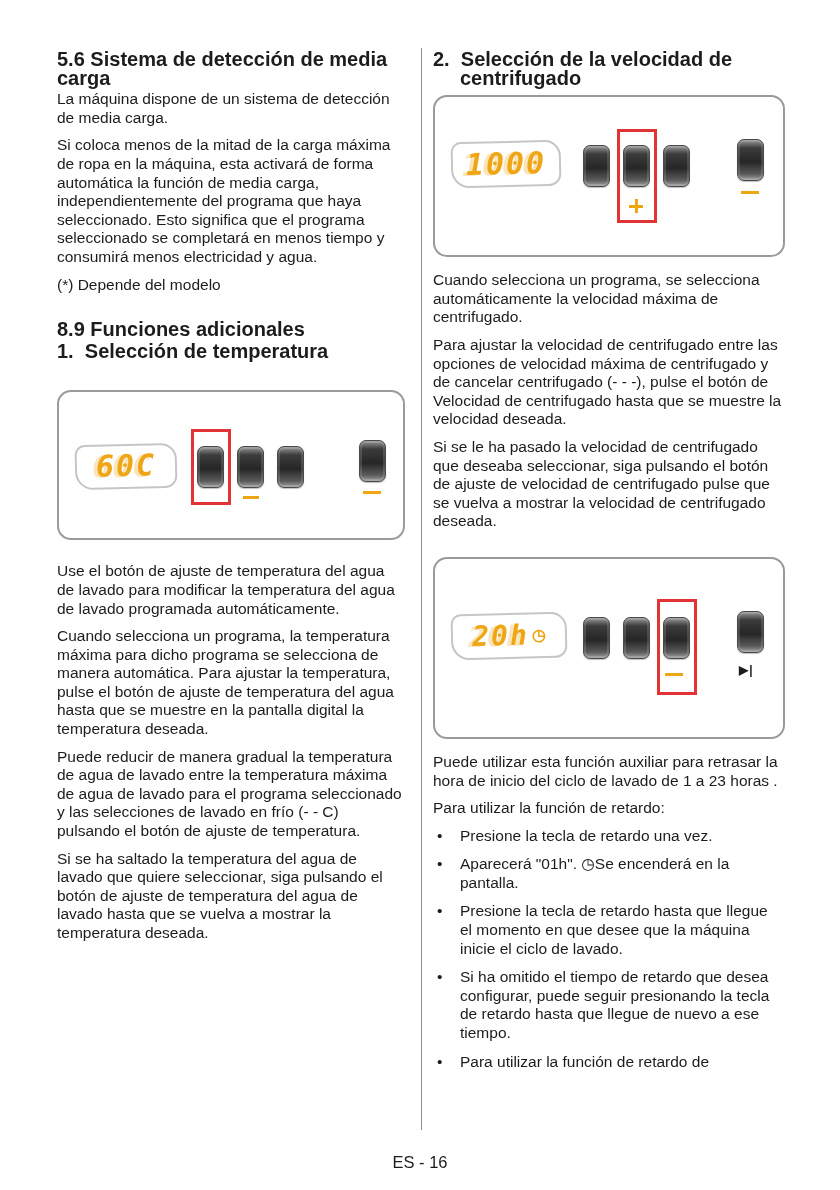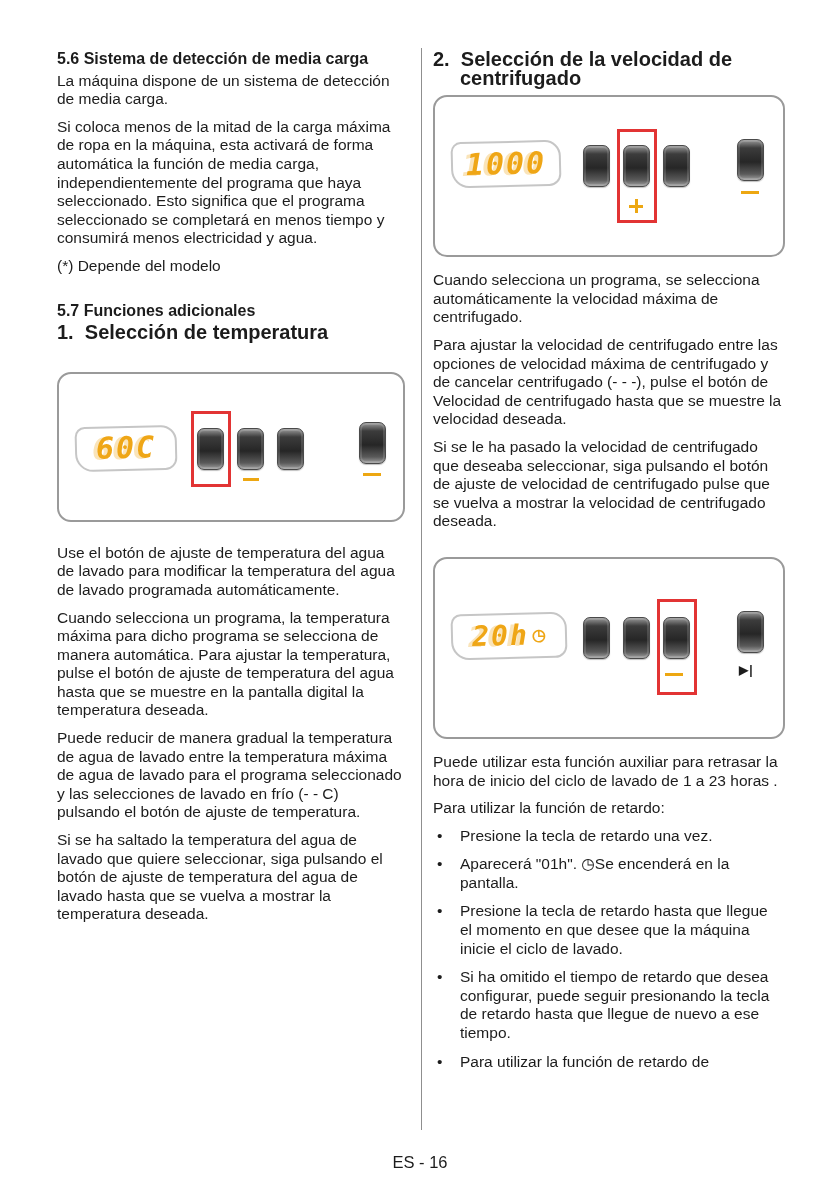--- a/index.html
+++ b/index.html
@@ -7,21 +7,21 @@
   .page {
     position:relative; width:840px; height:1190px; background:#ffffff;
     font-family:"Liberation Sans", sans-serif; color:#1c1c1c;
     font-size:15.5px; line-height:18.6px; overflow:hidden;
   }
   .col { position:absolute; top:50px; }
   .col-left  { left:57px;  width:348px; }
   .col-right { left:433px; width:352px; }
   .divider { position:absolute; left:421px; top:48px; width:1px; height:1082px; background:#8f8f8f; }
 
-  .sec-head { font-weight:bold; font-size:16px; margin:0 0 3px 0; }
+  .sec-head { font-weight:bold; font-size:20px; margin:0 0 3px 0; }
   .num-head { font-weight:bold; font-size:20px; padding-left:27px; text-indent:-27px; margin:0 0 4px 0; }
   p.body { margin:0 0 9px 0; }
   .note { margin:28px 0 0 0; }
   .s57 { margin-top:26px; }
   .item1 { margin-top:2px; }
   .item3 { margin-top:50px; }
 
   
   .fig { position:relative; border:2px solid #9a9a9a; border-radius:14px; background:#fff; }
   .fig-temp  { height:150px; margin:30px 0 22px 0; }
@@ -70,21 +70,21 @@
   <div class="divider"></div>
 
   <div class="col col-left">
 
     <div class="sec-head">5.6 Sistema de detección de media carga</div>
     <p class="body">La máquina dispone de un sistema de detección de media carga.</p>
     <p class="body">Si coloca menos de la mitad de la carga máxima de ropa en la máquina, esta activará de forma automática la función de media carga, independientemente del programa que haya seleccionado. Esto significa que el programa seleccionado se completará en menos tiempo y consumirá menos electricidad y agua.</p>
 
     <p class="body note">(*) Depende del modelo</p>
 
-    <div class="sec-head s57">5.7 Funciones adicionales</div>
+    <div class="sec-head s57">8.9 Funciones adicionales</div>
     <div class="num-head item1">1.&nbsp;&nbsp;Selección de temperatura</div>
 
     <div class="fig fig-temp">
       <div class="disp" style="left:16px; top:52px; width:102px; height:45px;">
         <span class="disp-text" style="font-size:30px;">60C</span>
       </div>
       <div class="red-box" style="left:132px; top:37px; width:40px; height:76px;"></div>
       <div class="btn" style="left:138px; top:54px;"></div>
       <div class="btn" style="left:178px; top:54px;"></div>
       <div class="btn" style="left:218px; top:54px;"></div>

